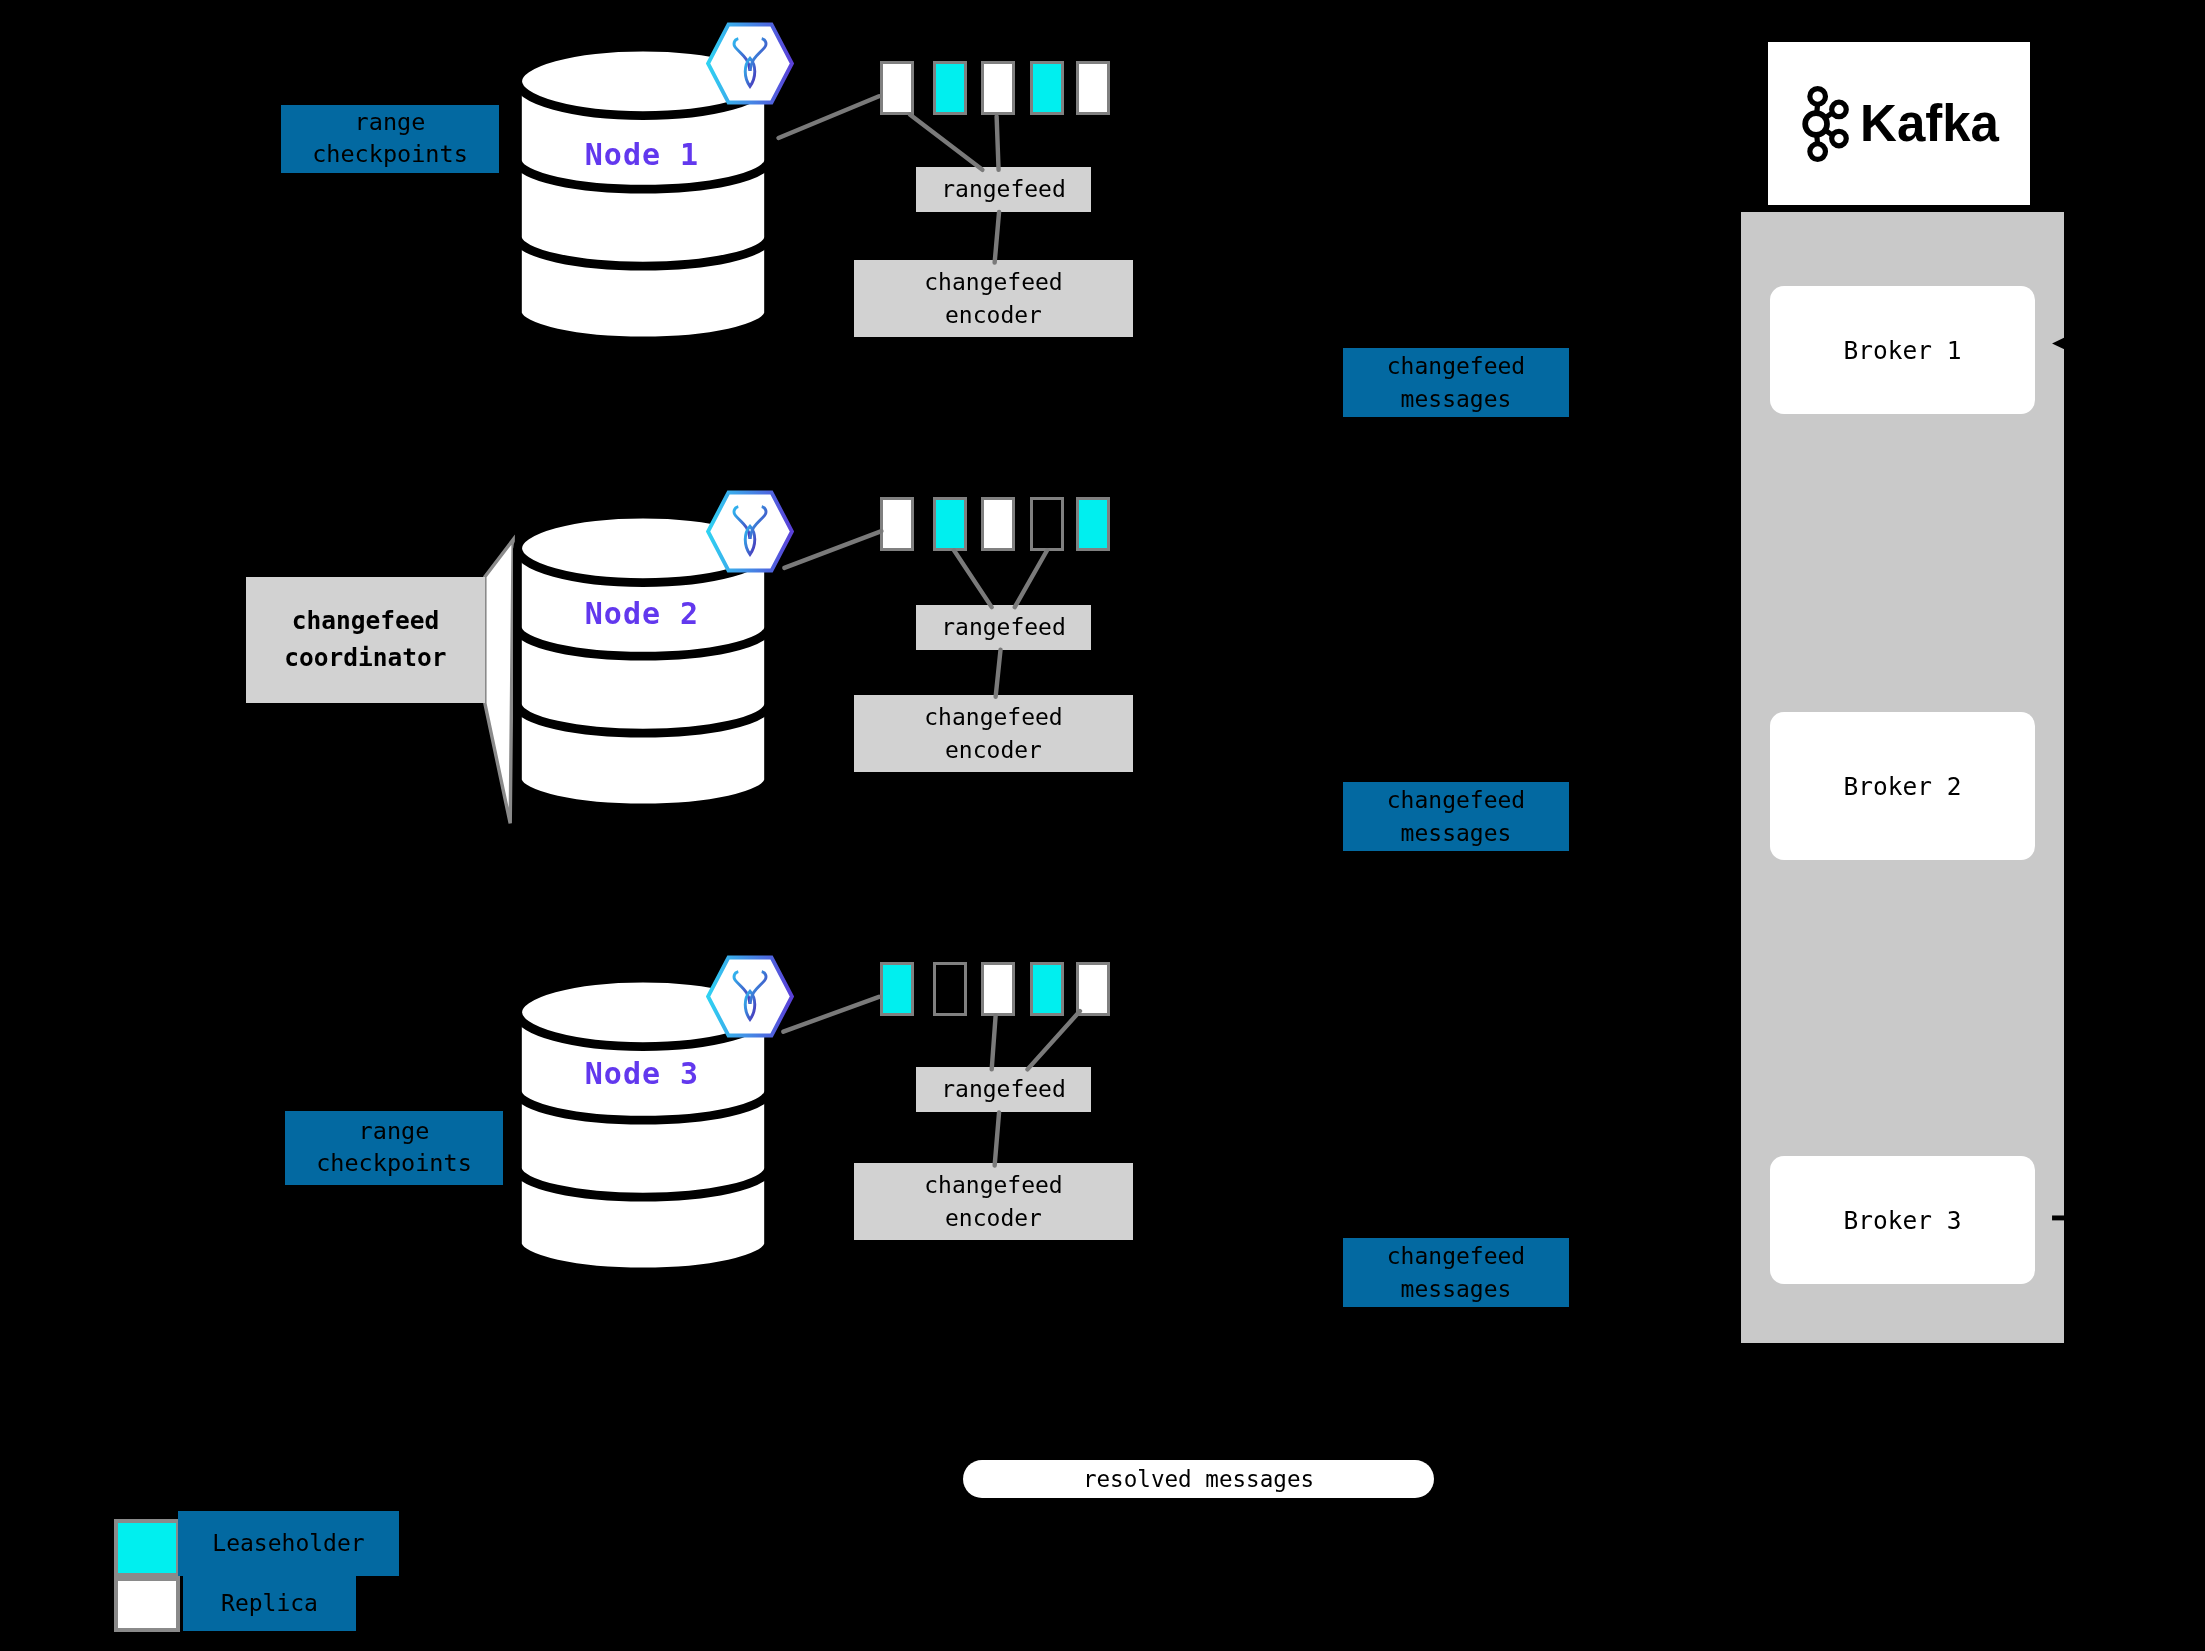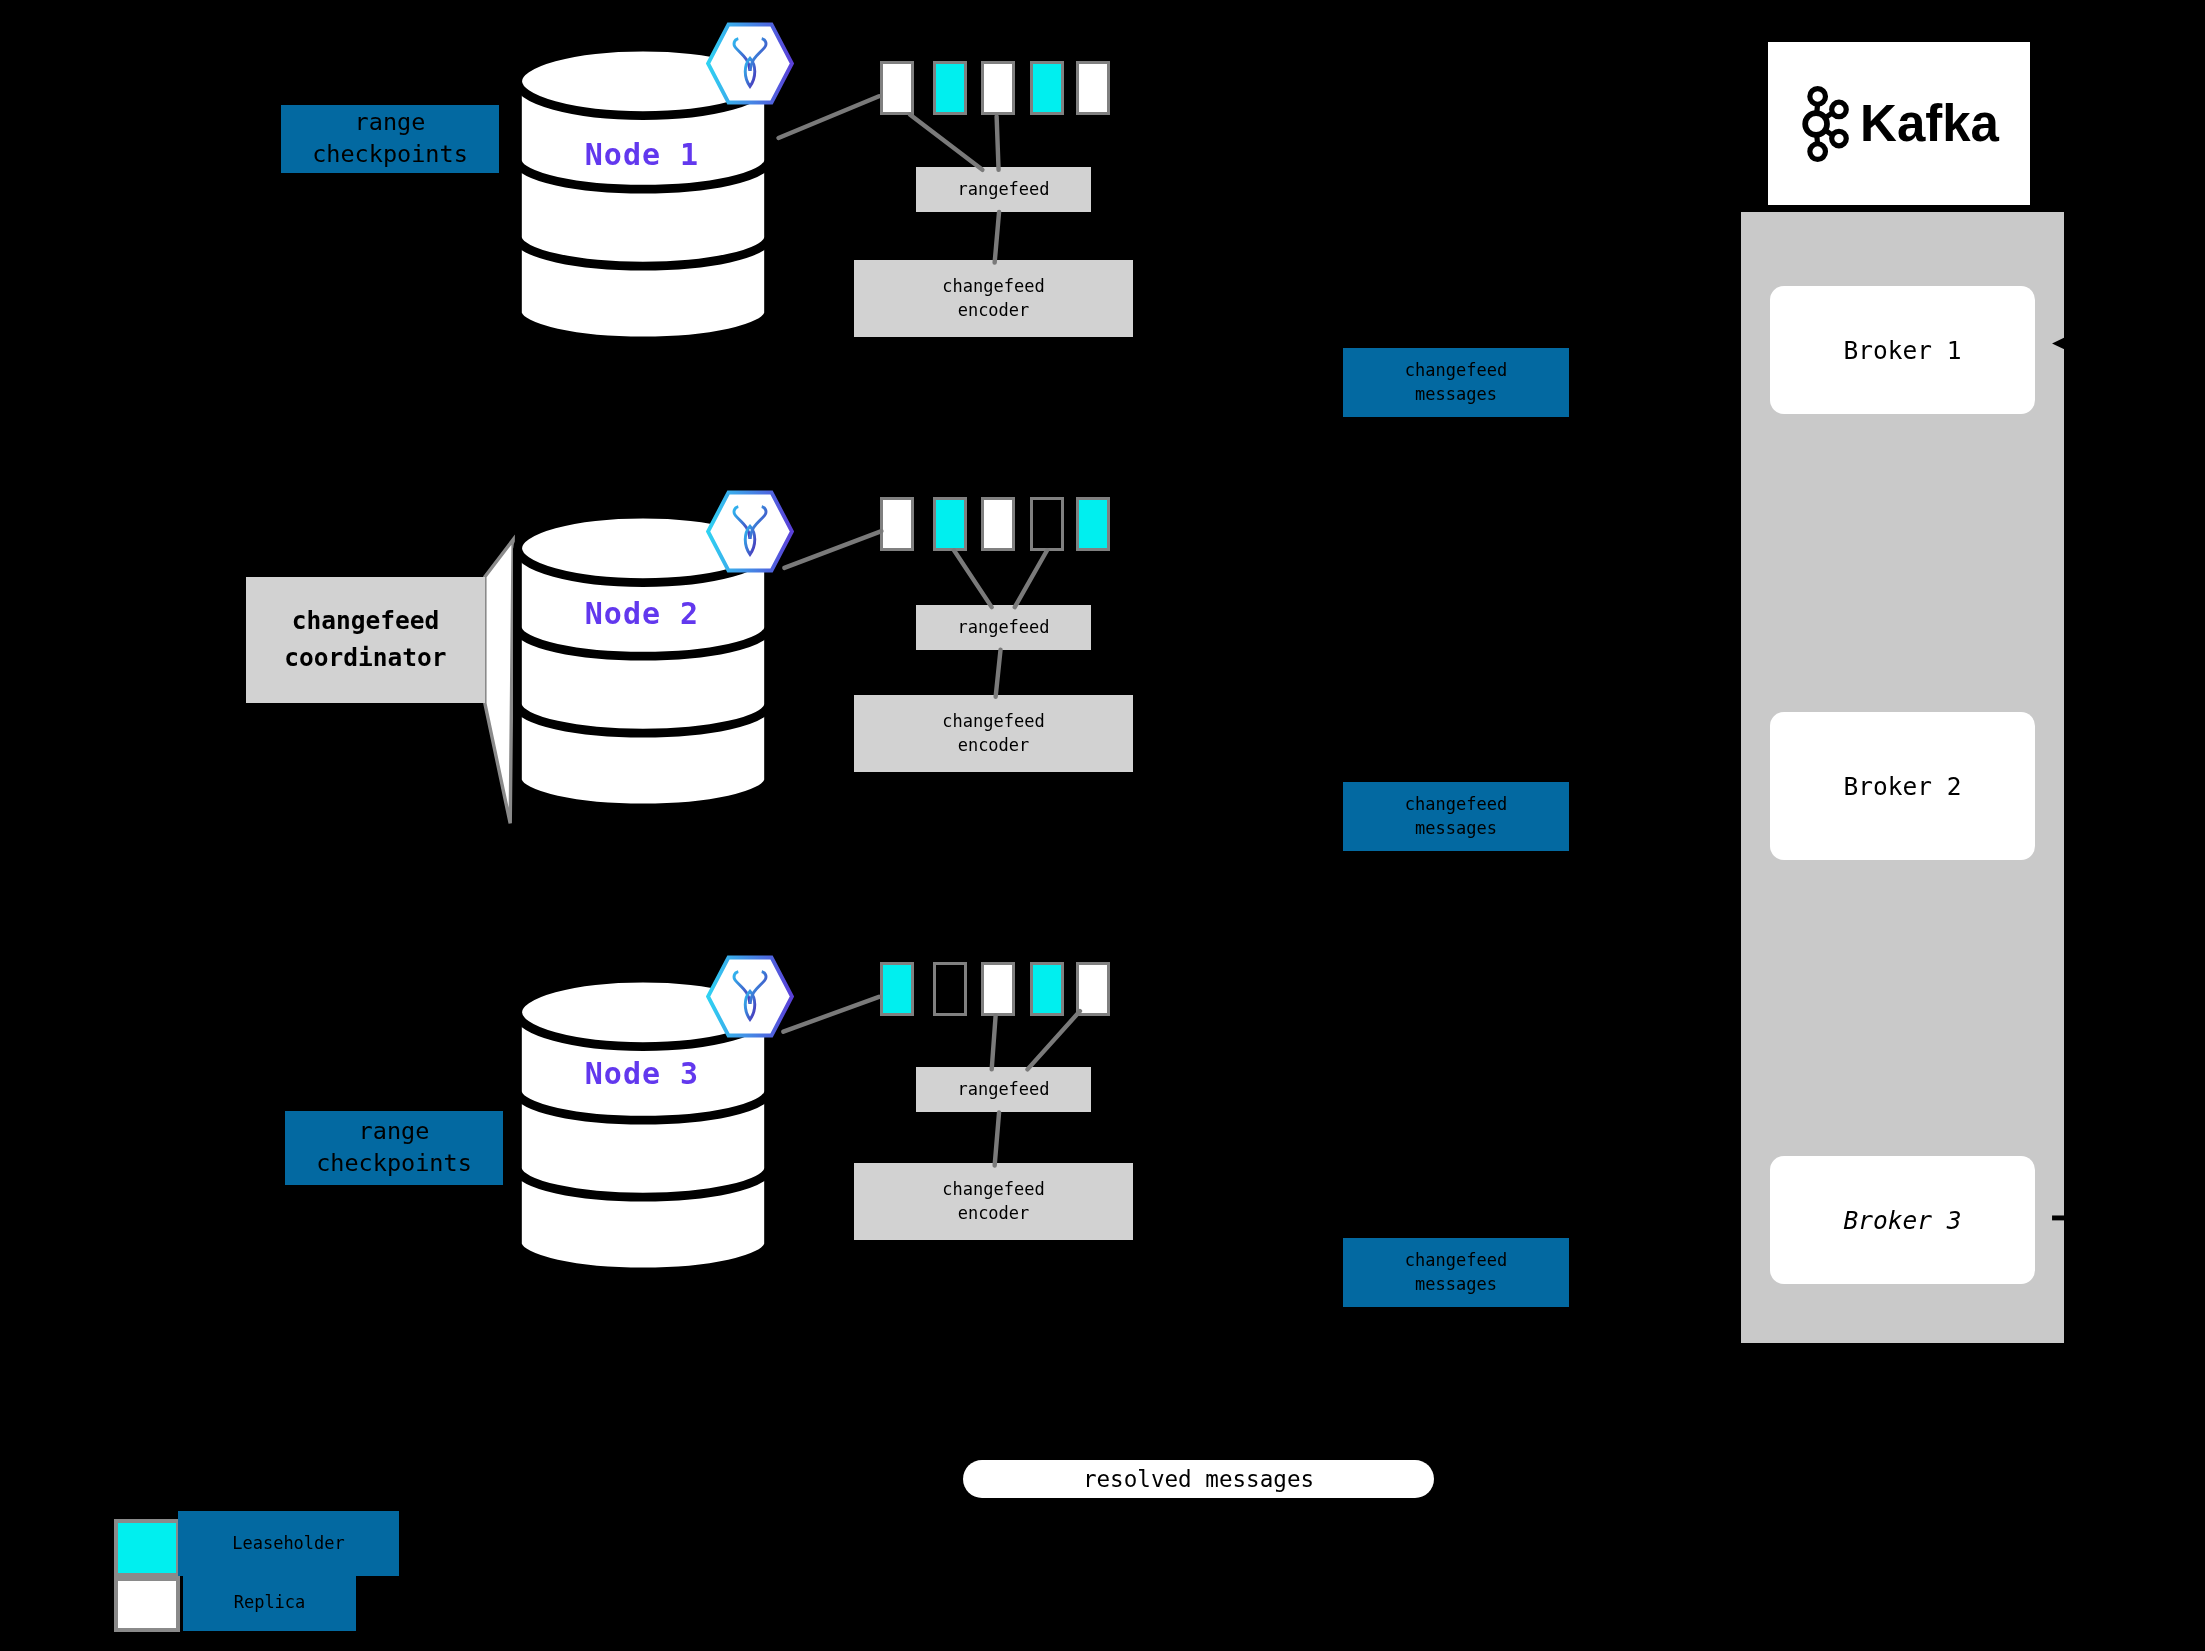--- a/index.html
+++ b/index.html
@@ -1,20 +1,20 @@
 <!DOCTYPE html>
 <html style="font-size:7.8px"><head>
 <meta charset="utf-8">
 <style>
   html,body{margin:0;padding:0;background:#000;}
   body{width:2205px;height:1652px;position:relative;overflow:hidden;
        font-family:"DejaVu Sans Mono","Liberation Mono",monospace;color:#000;}
   .abs{position:absolute;box-sizing:border-box;}
   .box{display:flex;align-items:center;justify-content:center;text-align:center;
-       font-size:17px;line-height:1.4;white-space:pre-line;}
+       font-size:23px;line-height:1.4;white-space:pre-line;}
   .whitebox{background:#0369a1;}
   .graybox{background:#d2d2d2;}
   .range{border:3.9px solid #808080;}
   .range[data-type="leaseholder"]{background:#00efef;}
   .range[data-type="replica"]{background:#ffffff;}
   .range[data-type="empty"]{background:transparent;}
   .node-label{font-weight:bold;font-size:30px;color:#6238ee;letter-spacing:1px;}
   .coordinator{font-weight:bold;font-size:24.5px;line-height:1.5;}
   .broker{background:#ffffff;border-radius:14px;font-size:24.5px;
           display:flex;align-items:center;justify-content:center;}
@@ -156,21 +156,21 @@
     <line x1="46" y1="64" x2="62" y2="53" stroke="#000" stroke-width="10"></line>
     <line x1="46" y1="86" x2="62" y2="97" stroke="#000" stroke-width="10"></line>
   </svg>
   <span class="kafka-word">Kafka</span>
 </div>
 
 <div class="abs" style="left:1741px;top:212px;width:323px;height:1131px;background:#c9c9c9;"></div>
 
 <div class="abs broker" style="left:1770px;top:286px;width:265px;height:128px;">Broker 1</div>
 <div class="abs broker" style="left:1770px;top:712px;width:265px;height:148px;">Broker 2</div>
-<div class="abs broker" style="left:1770px;top:1156px;width:265px;height:128px;font-style:italic;">Broker 3</div>
+<div class="abs broker" style="left:1770px;top:1156px;width:265px;height:128px;">Broker 3</div>
 
 <div class="abs pill" style="left:963px;top:1460px;width:471px;height:38px;">resolved messages</div>
 
 <div class="abs legend-swatch" style="left:114px;top:1519px;width:66px;height:58px;background:#00efef;" data-type="leaseholder"></div>
 <div class="abs legend-swatch" style="left:114px;top:1577px;width:66px;height:55px;background:#ffffff;" data-type="replica"></div>
 <div class="abs box whitebox" style="left:178px;top:1511px;width:221px;height:65px;">Leaseholder</div>
 <div class="abs box whitebox" style="left:183px;top:1575px;width:173px;height:56px;">Replica</div>
 
 <svg class="abs" style="left:0;top:0;pointer-events:none;" width="2205" height="1652" viewBox="0 0 4498 3369">
   <g stroke="#7a7a7a" stroke-width="9" stroke-linecap="round">

